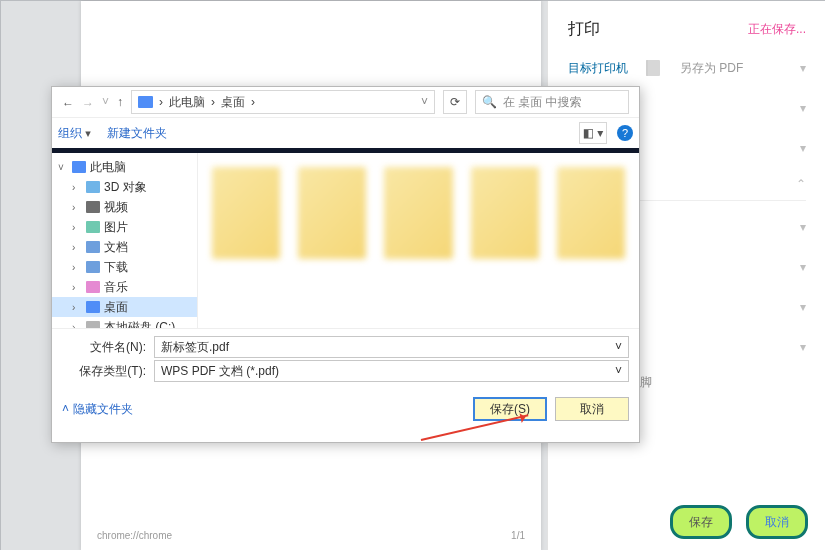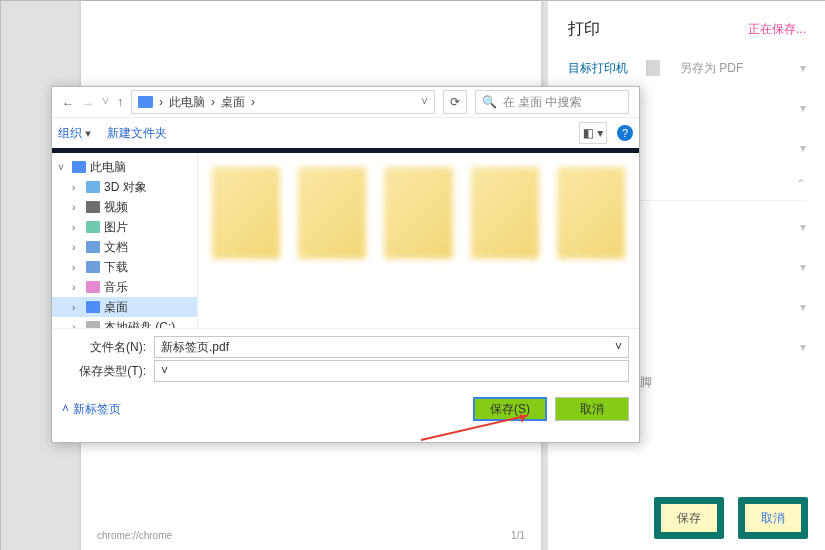--- a/index.html
+++ b/index.html
@@ -18,21 +18,21 @@
 .sb-row{display:flex;align-items:center;height:40px;color:#8d8d8d}
 .sb-row .lbl{width:78px;color:#0369a1}
 .sb-row .val{flex:1;display:flex;align-items:center;gap:20px;color:#9a9a9a}
 .sb-row .chev{color:#bfbfbf}
 .doc-ico{width:14px;height:16px;background:#d7d7d7;border-radius:1px;box-shadow:inset 4px 0 0 -2px #cfcfcf}
 .sb-chevpanel{height:32px;display:flex;justify-content:flex-end;align-items:center;color:#bfbfbf;border-bottom:1px solid #eee;margin-bottom:6px}
 .chk-row{display:flex;align-items:center;gap:8px;height:30px;color:#8d8d8d}
 .chkbox{width:14px;height:14px;border:1px solid #c9c9c9;display:flex;align-items:center;justify-content:center;background:#fff}
 .chkbox.on{background:#4f8df7;border-color:#4f8df7;color:#fff;font-size:11px}
 .sb-buttons{position:absolute;right:18px;bottom:12px;display:flex;gap:14px}
-.sb-btn{width:56px;height:28px;border:7px solid #0f766e;background:#fef9c3;display:flex;align-items:center;justify-content:center;font-size:12px;color:#555;border-radius:2px;cursor:pointer}
+.sb-btn{width:56px;height:28px;border:3px solid #0f766e;background:#bef264;display:flex;align-items:center;justify-content:center;font-size:12px;color:#555;border-radius:14px;cursor:pointer}
 .sb-btn.primary{color:#3c7ae4}
 
 
 .dialog{position:absolute;left:50px;top:85px;width:587px;height:355px;background:#fff;border:1px solid #b8b8b8;box-shadow:2px 2px 12px rgba(0,0,0,.25)}
 .dlg-title{height:26px;display:flex;align-items:center;justify-content:space-between;padding:0 8px;border-bottom:1px solid #eee}
 .dlg-title .tt{display:flex;gap:8px;align-items:center}
 .dlg-title .close{width:28px;text-align:center;color:#555;cursor:pointer}
 .chrome-ico{width:13px;height:13px;border-radius:50%;background:conic-gradient(#e94435 0 120deg,#35a853 120deg 240deg,#fabb05 240deg 360deg);position:relative}
 .chrome-ico::after{content:"";position:absolute;inset:3px;border-radius:50%;background:#4f8df7;border:2px solid #fff}
 
@@ -71,21 +71,21 @@
 .thumb{width:70px;height:92px;background:linear-gradient(135deg,#f9e7a4,#f5d777);filter:blur(3px);border-radius:2px}
 
 .form{border-top:1px solid #eee;padding:6px 10px}
 .form .frow{display:flex;align-items:center;height:24px;gap:8px}
 .form .flab{width:84px;text-align:right;color:#333}
 .form .fctl{flex:1;height:20px;border:1px solid #c7c7c7;display:flex;align-items:center;justify-content:space-between;padding:0 6px;background:#fff}
 
 .footer{display:flex;justify-content:space-between;align-items:center;padding:8px 10px 0 10px}
 .footer .hide{color:#2968c9;display:flex;gap:4px;align-items:center}
 .footer .btns{display:flex;gap:8px}
-.dlg-btn{width:72px;height:22px;border:1px solid #bdbdbd;background:#84cc16;display:flex;align-items:center;justify-content:center;cursor:pointer}
+.dlg-btn{width:72px;height:22px;border:1px solid #bdbdbd;background:#fef9c3;display:flex;align-items:center;justify-content:center;cursor:pointer}
 .dlg-btn.primary{border-color:#3a84dd;box-shadow:0 0 0 1px #3a84dd inset}
 
 .arrow{position:absolute;left:420px;top:438px;width:110px;height:0;border-top:2px solid #e23c2e;transform-origin:left center;transform:rotate(-13deg)}
 .arrow::after{content:"";position:absolute;right:-2px;top:-5px;border:5px solid transparent;border-left-color:#e23c2e}
 </style>
 </head>
 <body>
 <div class="stage">
 
   <div class="preview-page">
@@ -244,29 +244,30 @@
       <div class="frow">
         <span class="flab">文件名(N):</span>
         <div class="fctl">
           <span>新标签页.pdf</span>
           <span>˅</span>
         </div>
       </div>
       <div class="frow">
         <span class="flab">保存类型(T):</span>
         <div class="fctl">
+          <span>WPS PDF 文档 (*.pdf)</span>
           <span>˅</span>
         </div>
       </div>
     </div>
 
     <div class="footer">
       <span class="hide">
           <span>˄</span>
-          <span>新标签页</span>
+          <span>隐藏文件夹</span>
         </span>
       <div class="btns">
         <div class="dlg-btn primary">保存(S)</div>
         <div class="dlg-btn">取消</div>
       </div>
     </div>
   </div>
 
   <div class="arrow"></div>
 

